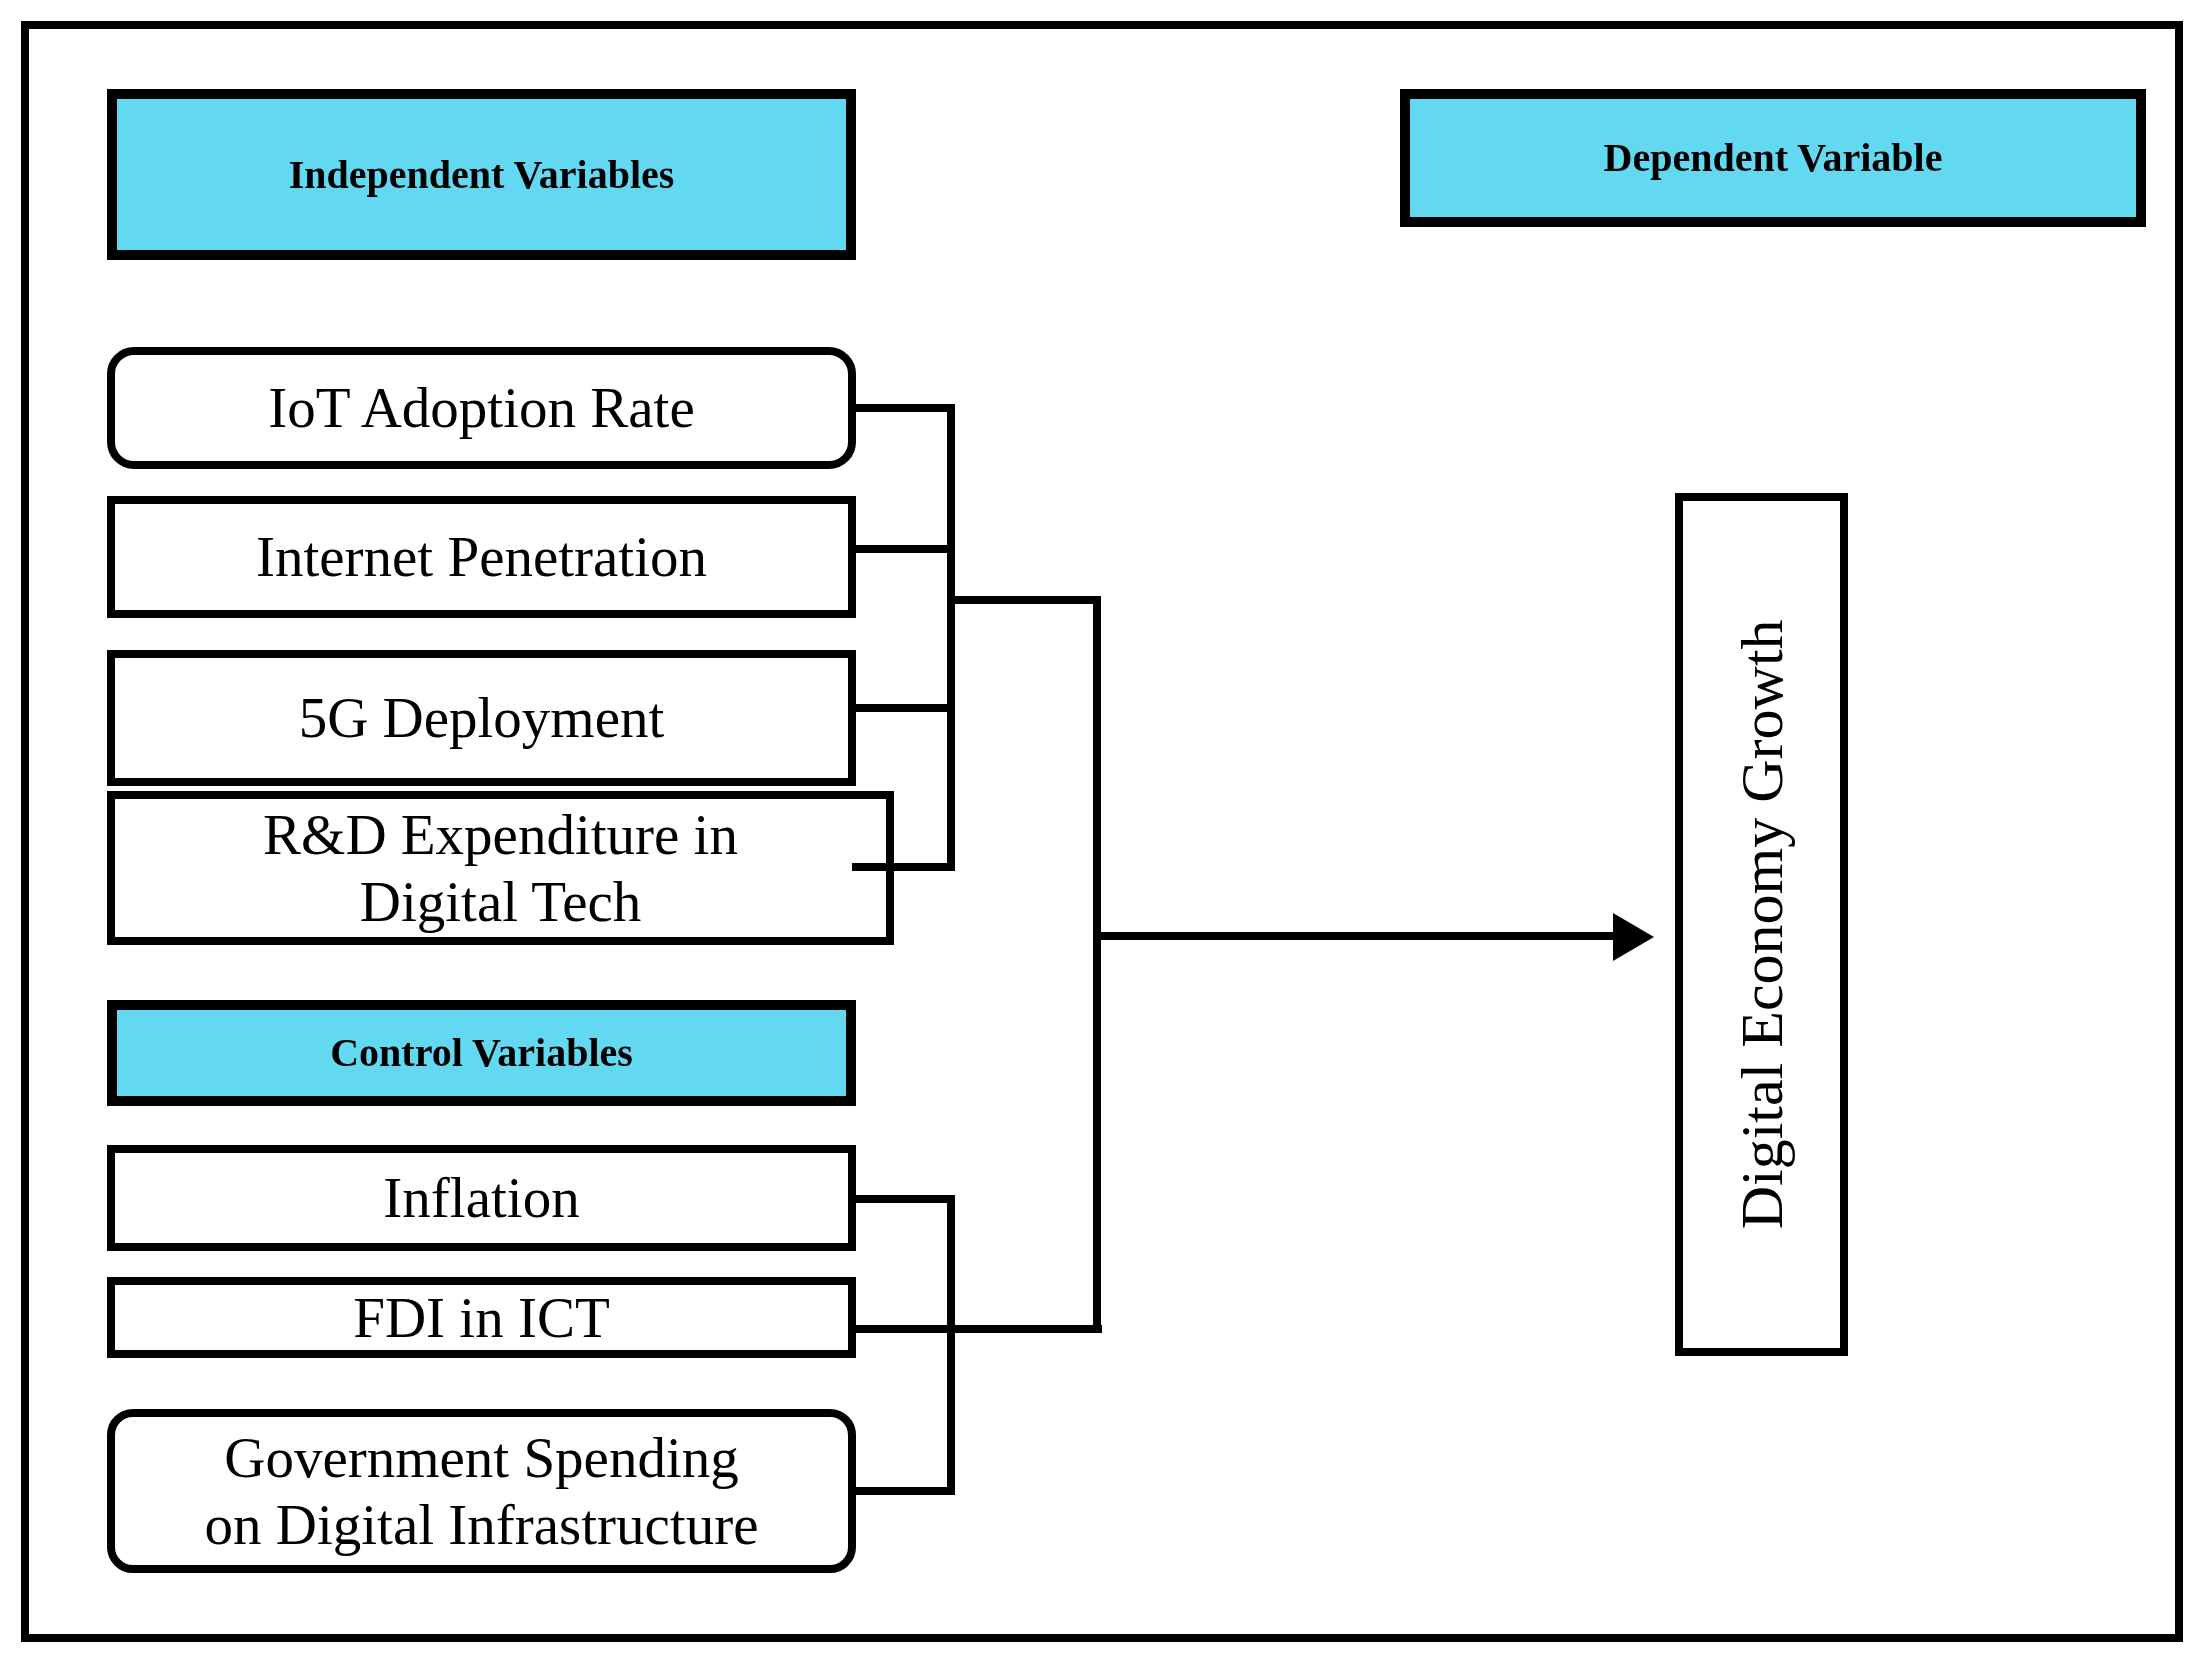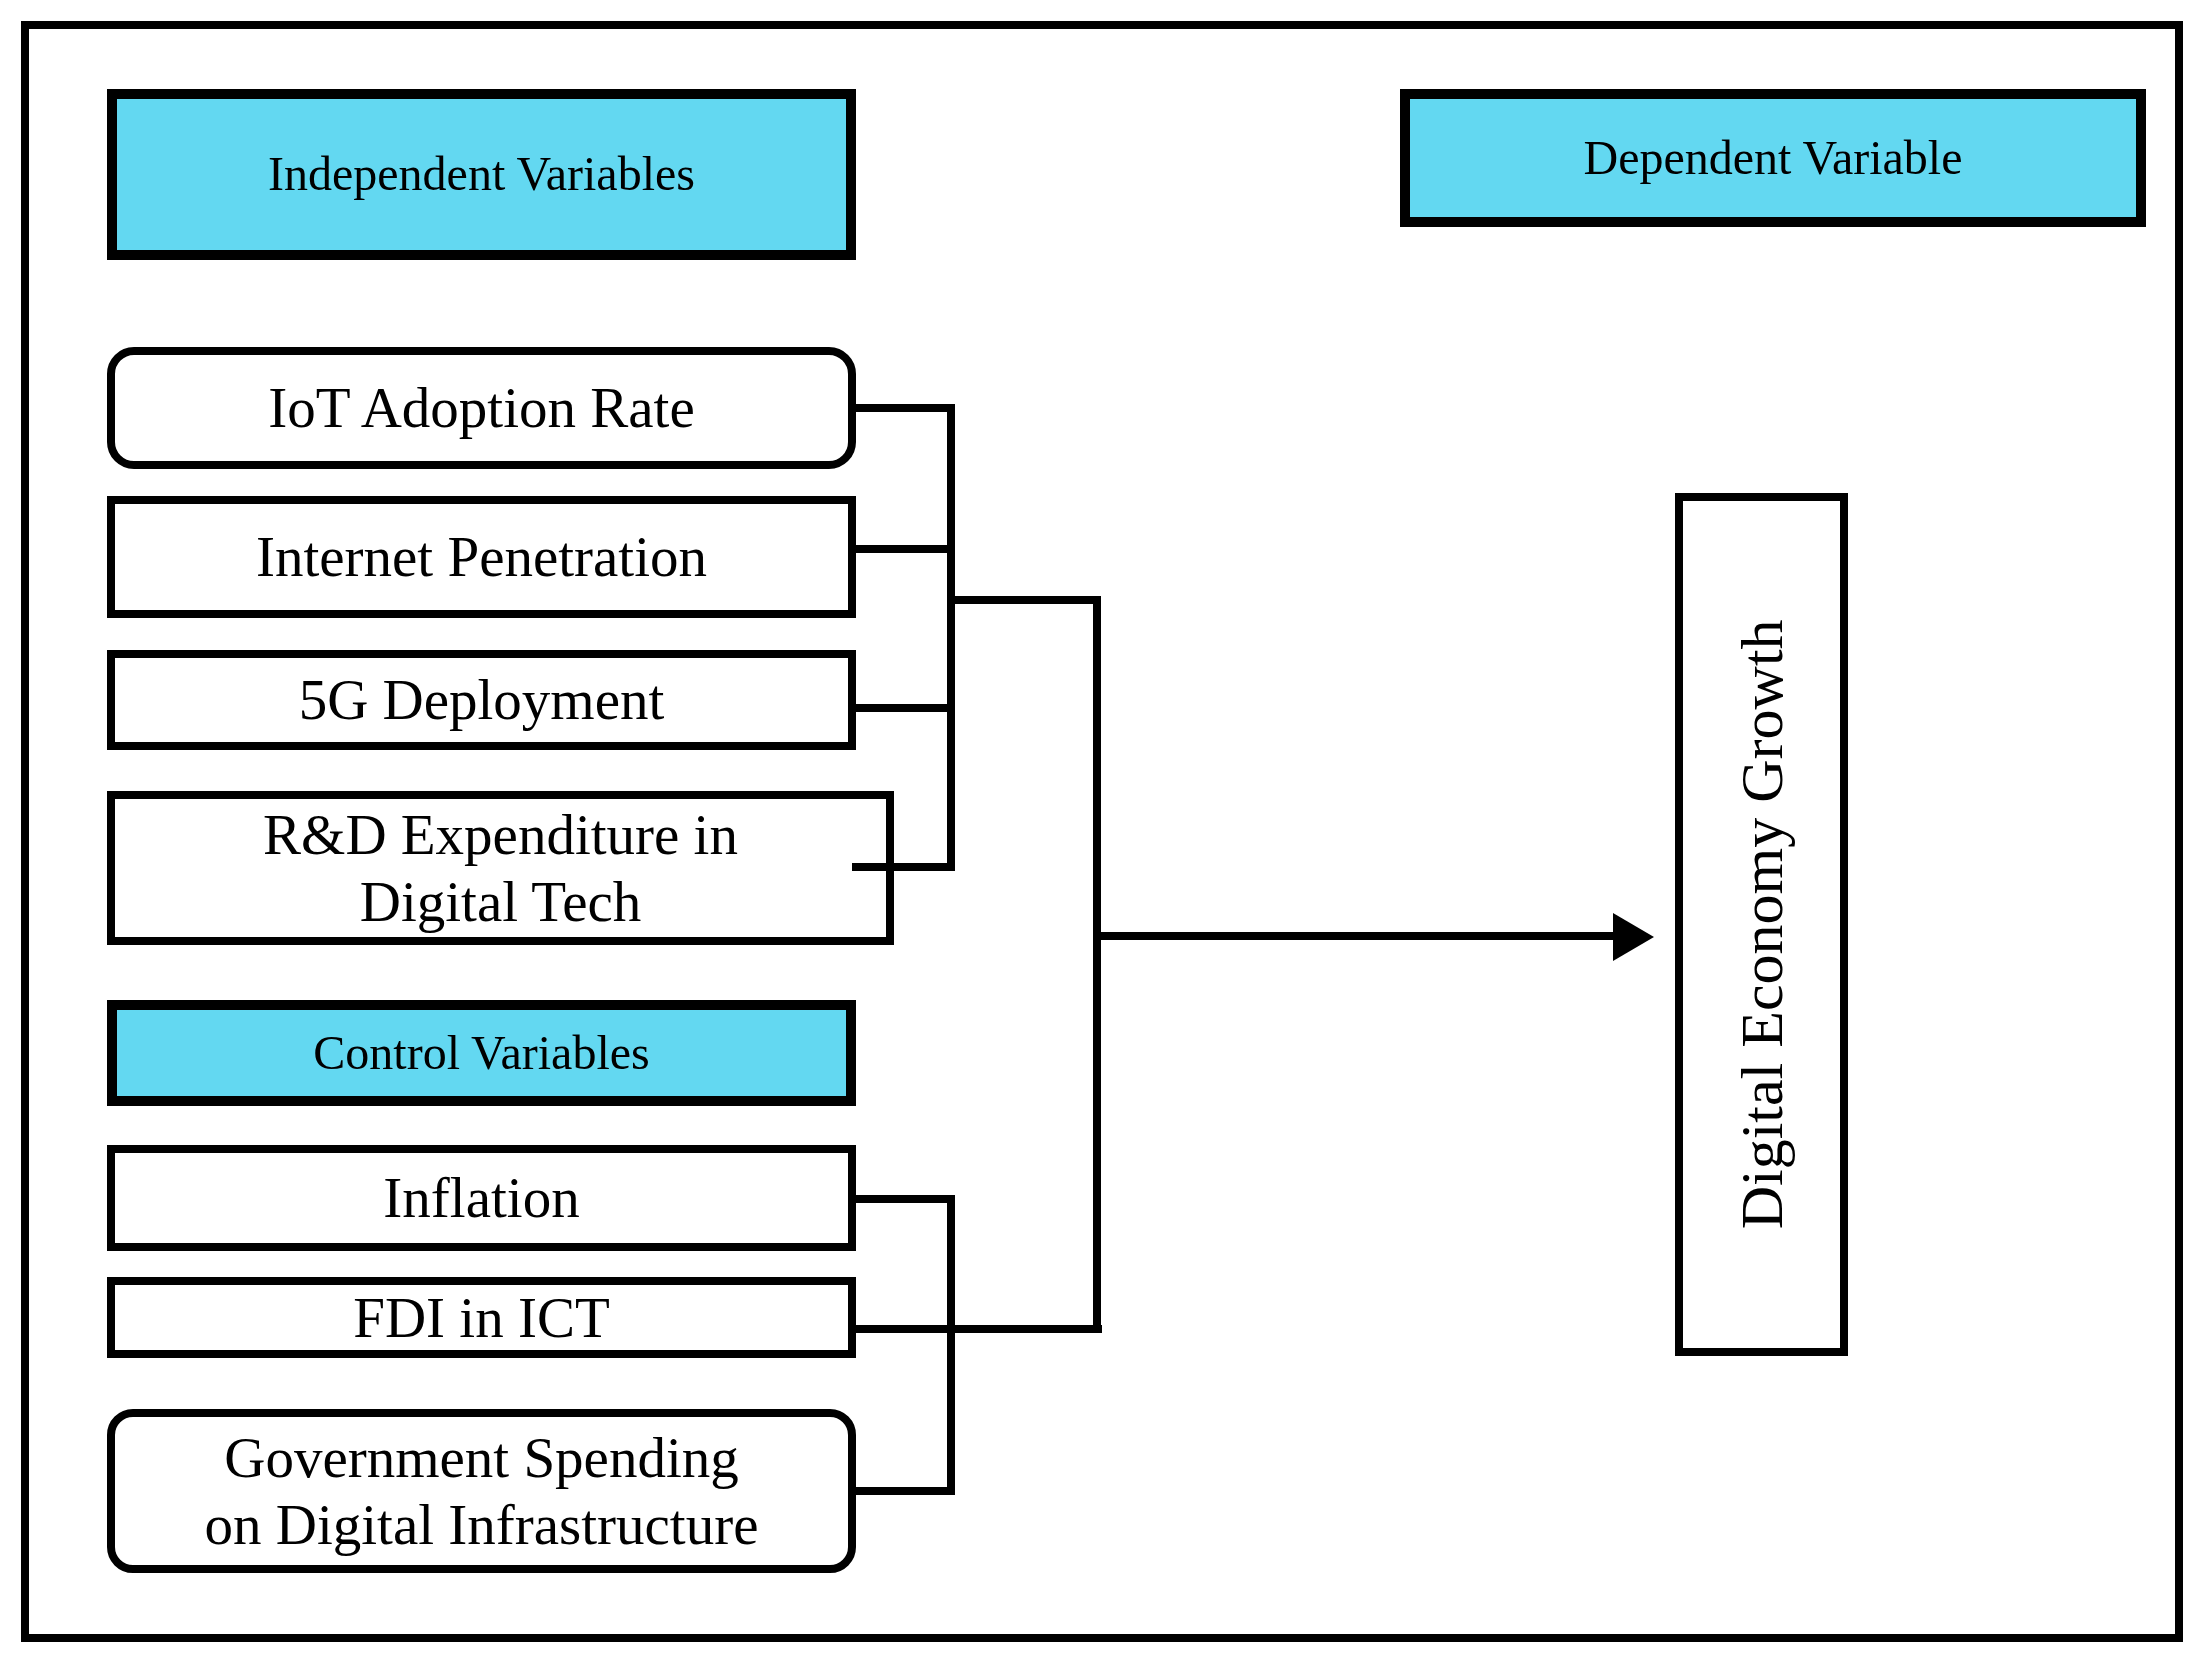--- a/index.html
+++ b/index.html
@@ -32,28 +32,28 @@
     align-items: center;
     justify-content: center;
     text-align: center;
     font-size: 57px;
     line-height: 1.18;
     white-space: pre-line;
   }
   .hdr {
     border-width: 10.3px;
     background: #63D8F1;
-    font-weight: normal;
-    font-size: 48px;
+    font-weight: bold;
+    font-size: 40px;
   }
   
   .hdr-independent { left: 107px; top: 89px;  width: 749px; height: 171px; }
   .box-iot        { left: 107px; top: 347px;  width: 749px; height: 122px; border-radius: 27px; }
   .box-internet   { left: 107px; top: 496px;  width: 749px; height: 122px; }
-  .box-5g         { left: 107px; top: 650px;  width: 749px; height: 100px; }
+  .box-5g         { left: 107px; top: 650px;  width: 749px; height: 136px; }
   .box-rd         { left: 107px; top: 791px;  width: 787px; height: 154px; }
   .hdr-control    { left: 107px; top: 1000px; width: 749px; height: 106px; }
   .box-inflation  { left: 107px; top: 1145px; width: 749px; height: 106px; }
   .box-fdi        { left: 107px; top: 1277px; width: 749px; height: 81px; }
   .box-gov        { left: 107px; top: 1409px; width: 749px; height: 164px; border-radius: 26px; }
   
   .hdr-dependent  { left: 1400px; top: 89px; width: 746px; height: 138px; }
   .box-deg        { left: 1675px; top: 493px; width: 173px; height: 863px; }
   .box-deg .vtext {
     transform: rotate(-90deg);

